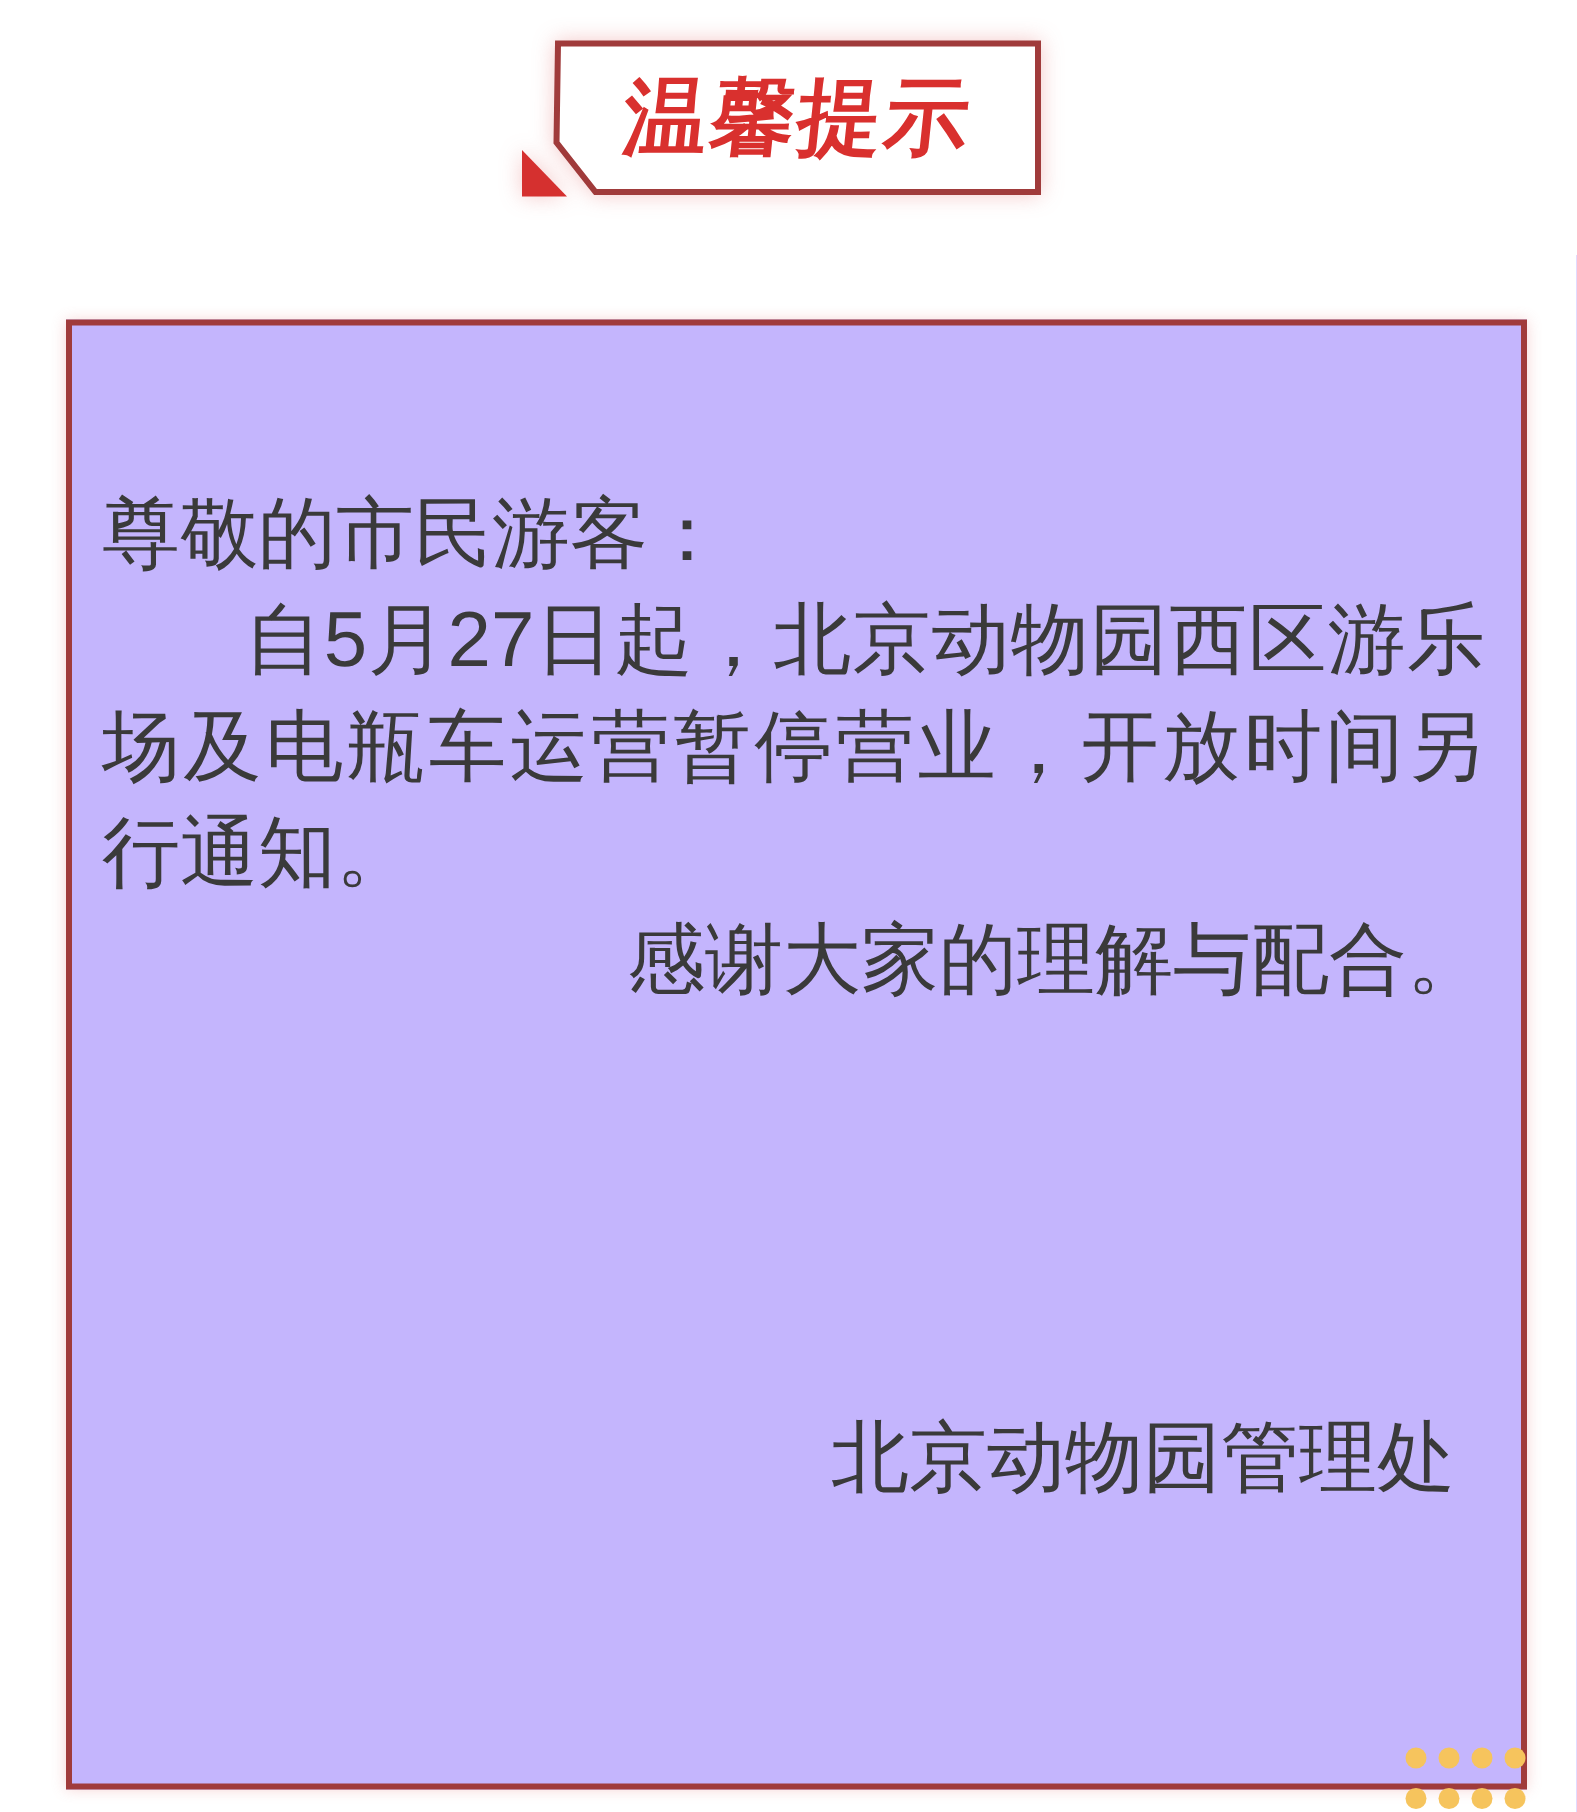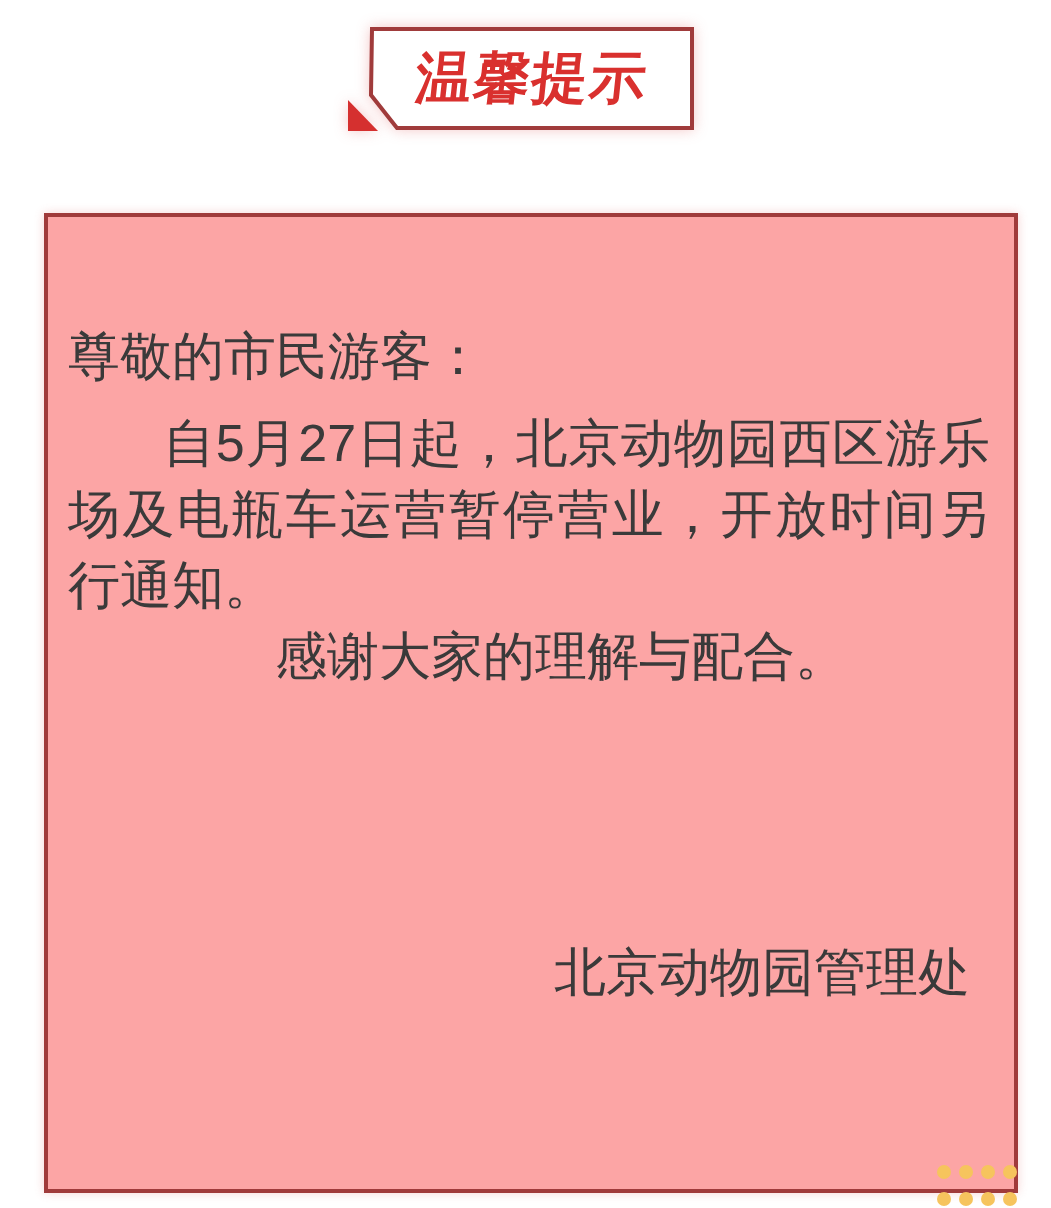--- a/index.html
+++ b/index.html
@@ -29,29 +29,29 @@
     position:absolute;left:32px;top:9px;width:320px;height:99px;
     display:flex;align-items:center;justify-content:center;
     font-size:56px;font-weight:bold;color:var(--title-red);
     transform:skewX(-6deg);letter-spacing:2px;
   }
 
   
   .notice-box{
     position:absolute;left:44px;top:213px;width:974px;height:980px;
     border:4px solid var(--border-red);
-    background:#fca5a5;
+    background:#c4b5fd;
     box-shadow:0 0 9px rgba(225,110,110,.30);
     padding:104px 24px 0 20px;
     font-size:52px;line-height:71px;font-weight:500;
     color:var(--body-text);
   }
   .notice-box p{margin:0;text-align:justify;}
-  p.indent-main{text-indent:95px;margin-top:16px;}
-  p.indent-thanks{text-indent:64px;text-align:center;}
+  p.indent-main{text-indent:95px;}
+  p.indent-thanks{text-indent:64px;text-align:right;}
   .signature{
     position:absolute;top:720px;right:44px;
     text-align:right;line-height:71px;
   }
 
   
   .dots{
     position:absolute;left:937px;top:1165px;
     display:grid;grid-template-columns:repeat(4,14px);
     column-gap:8px;row-gap:13px;z-index:5;

